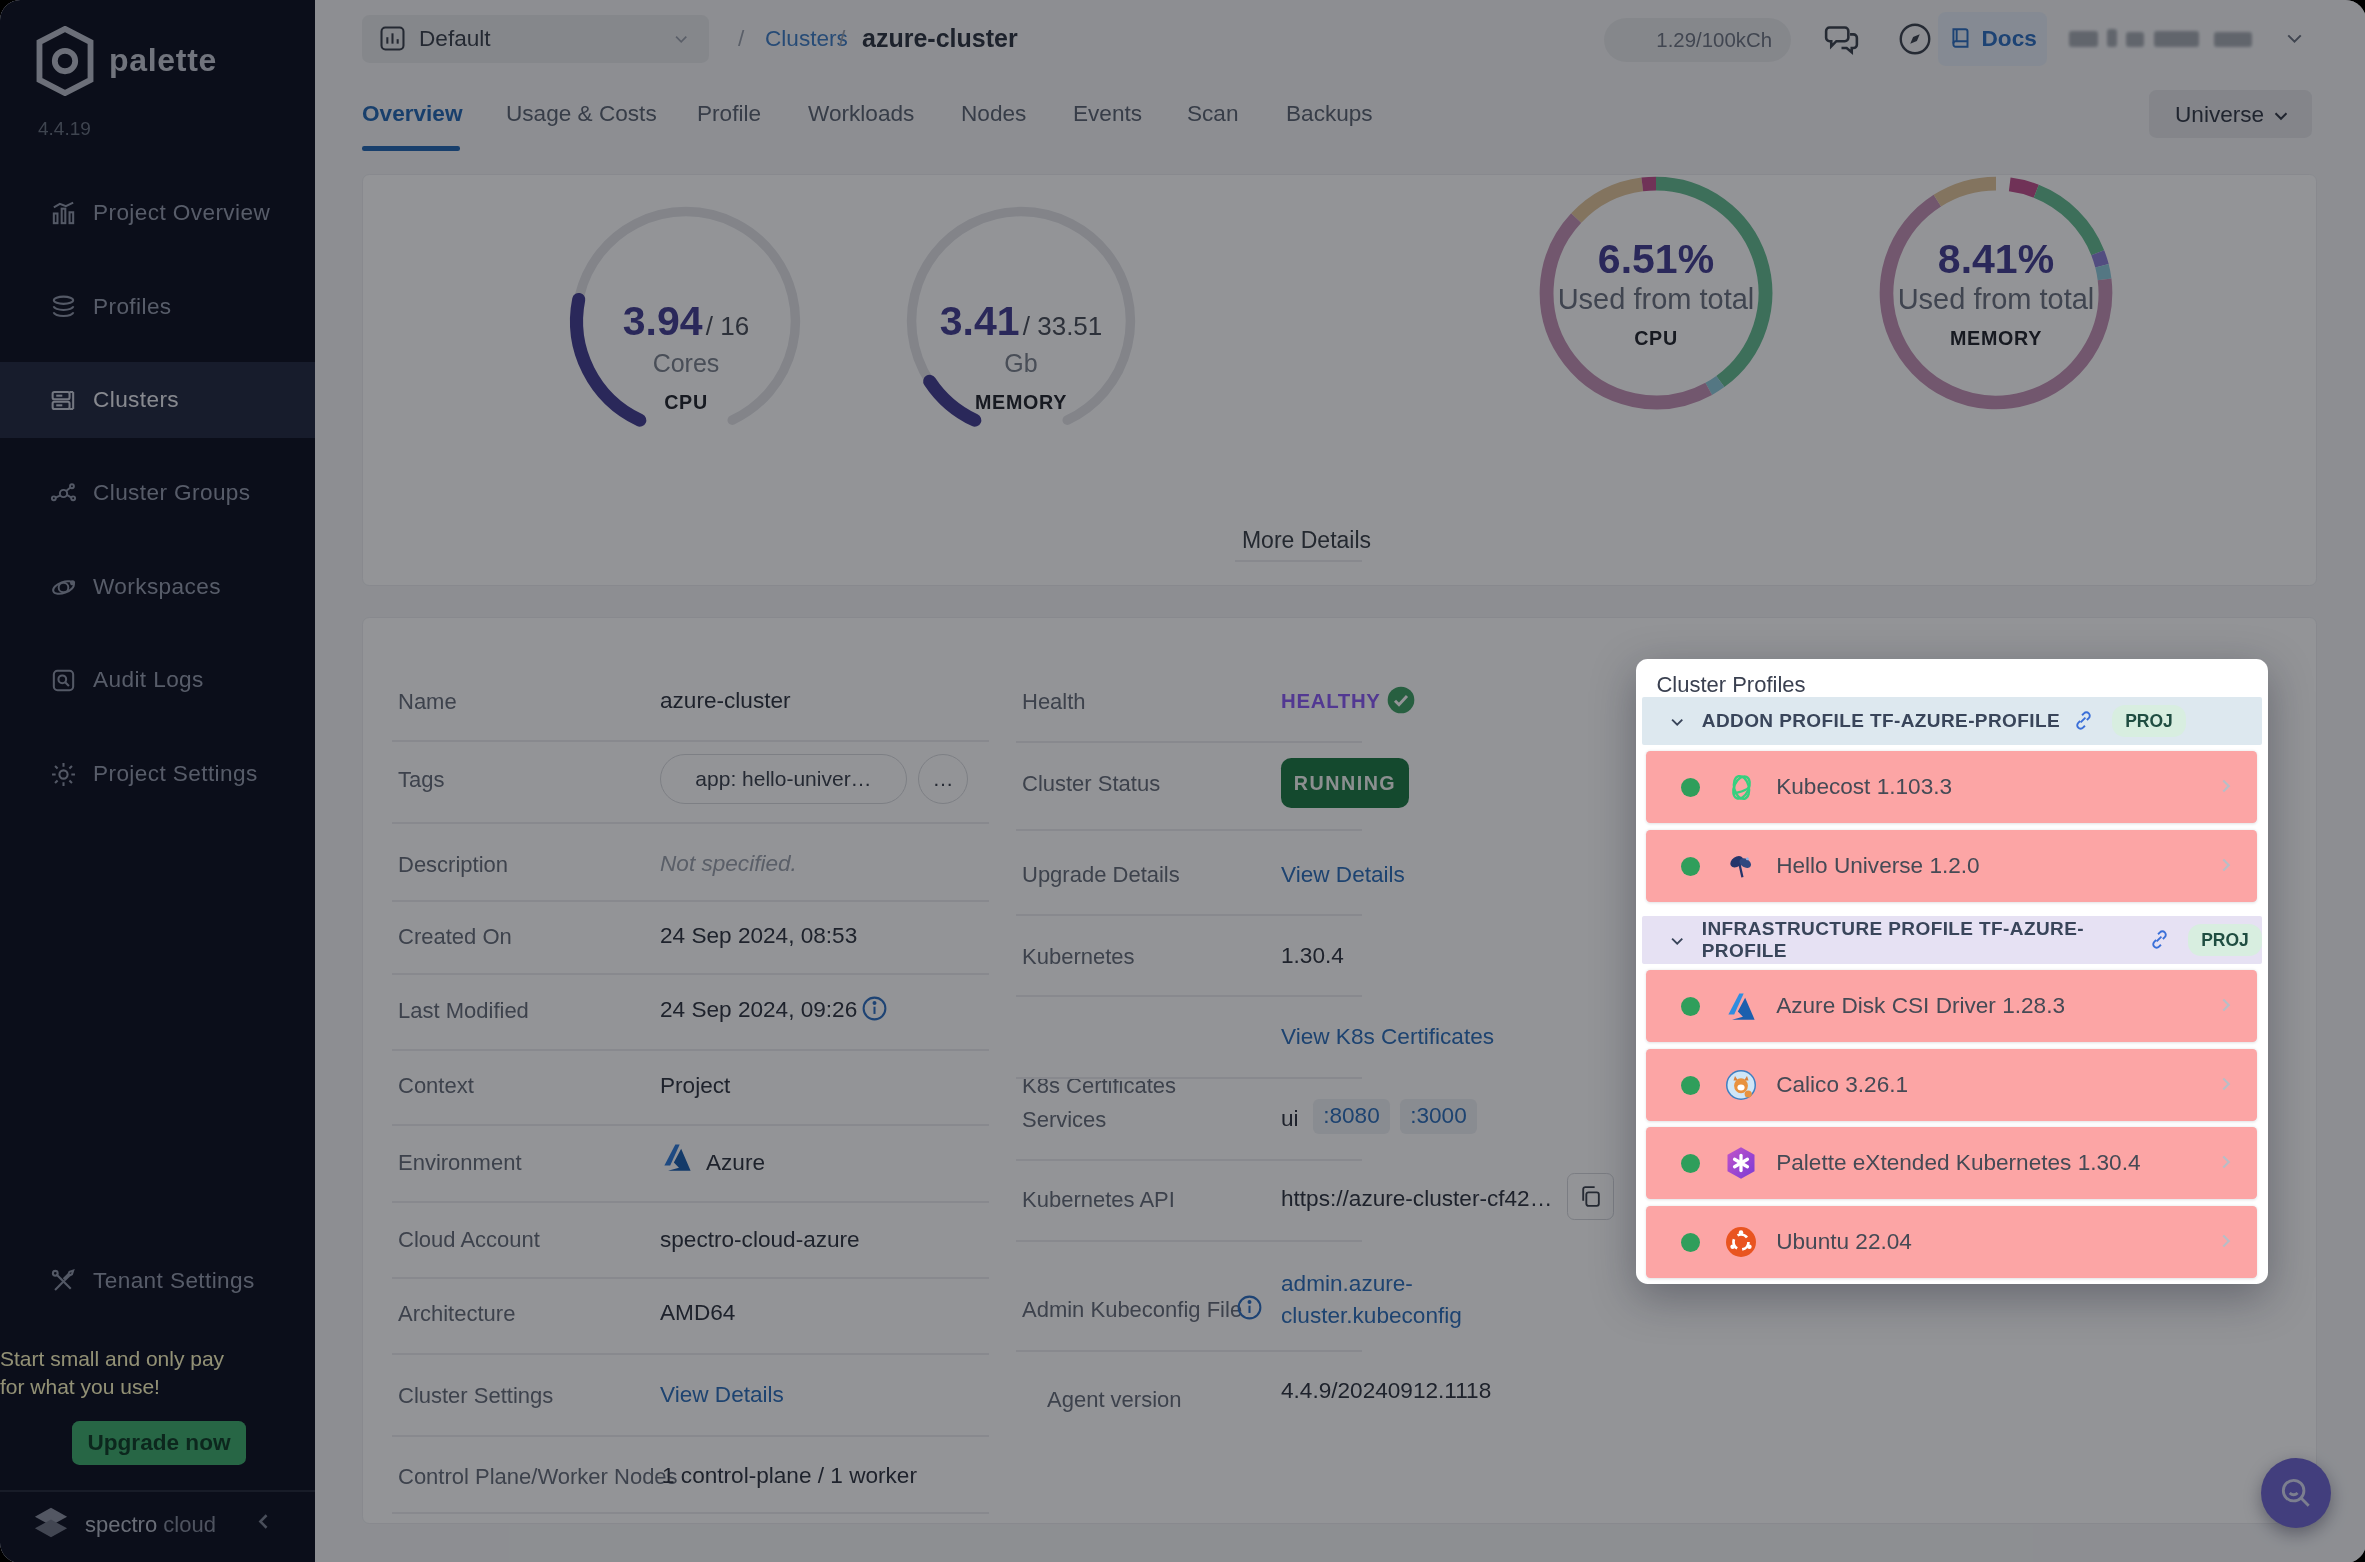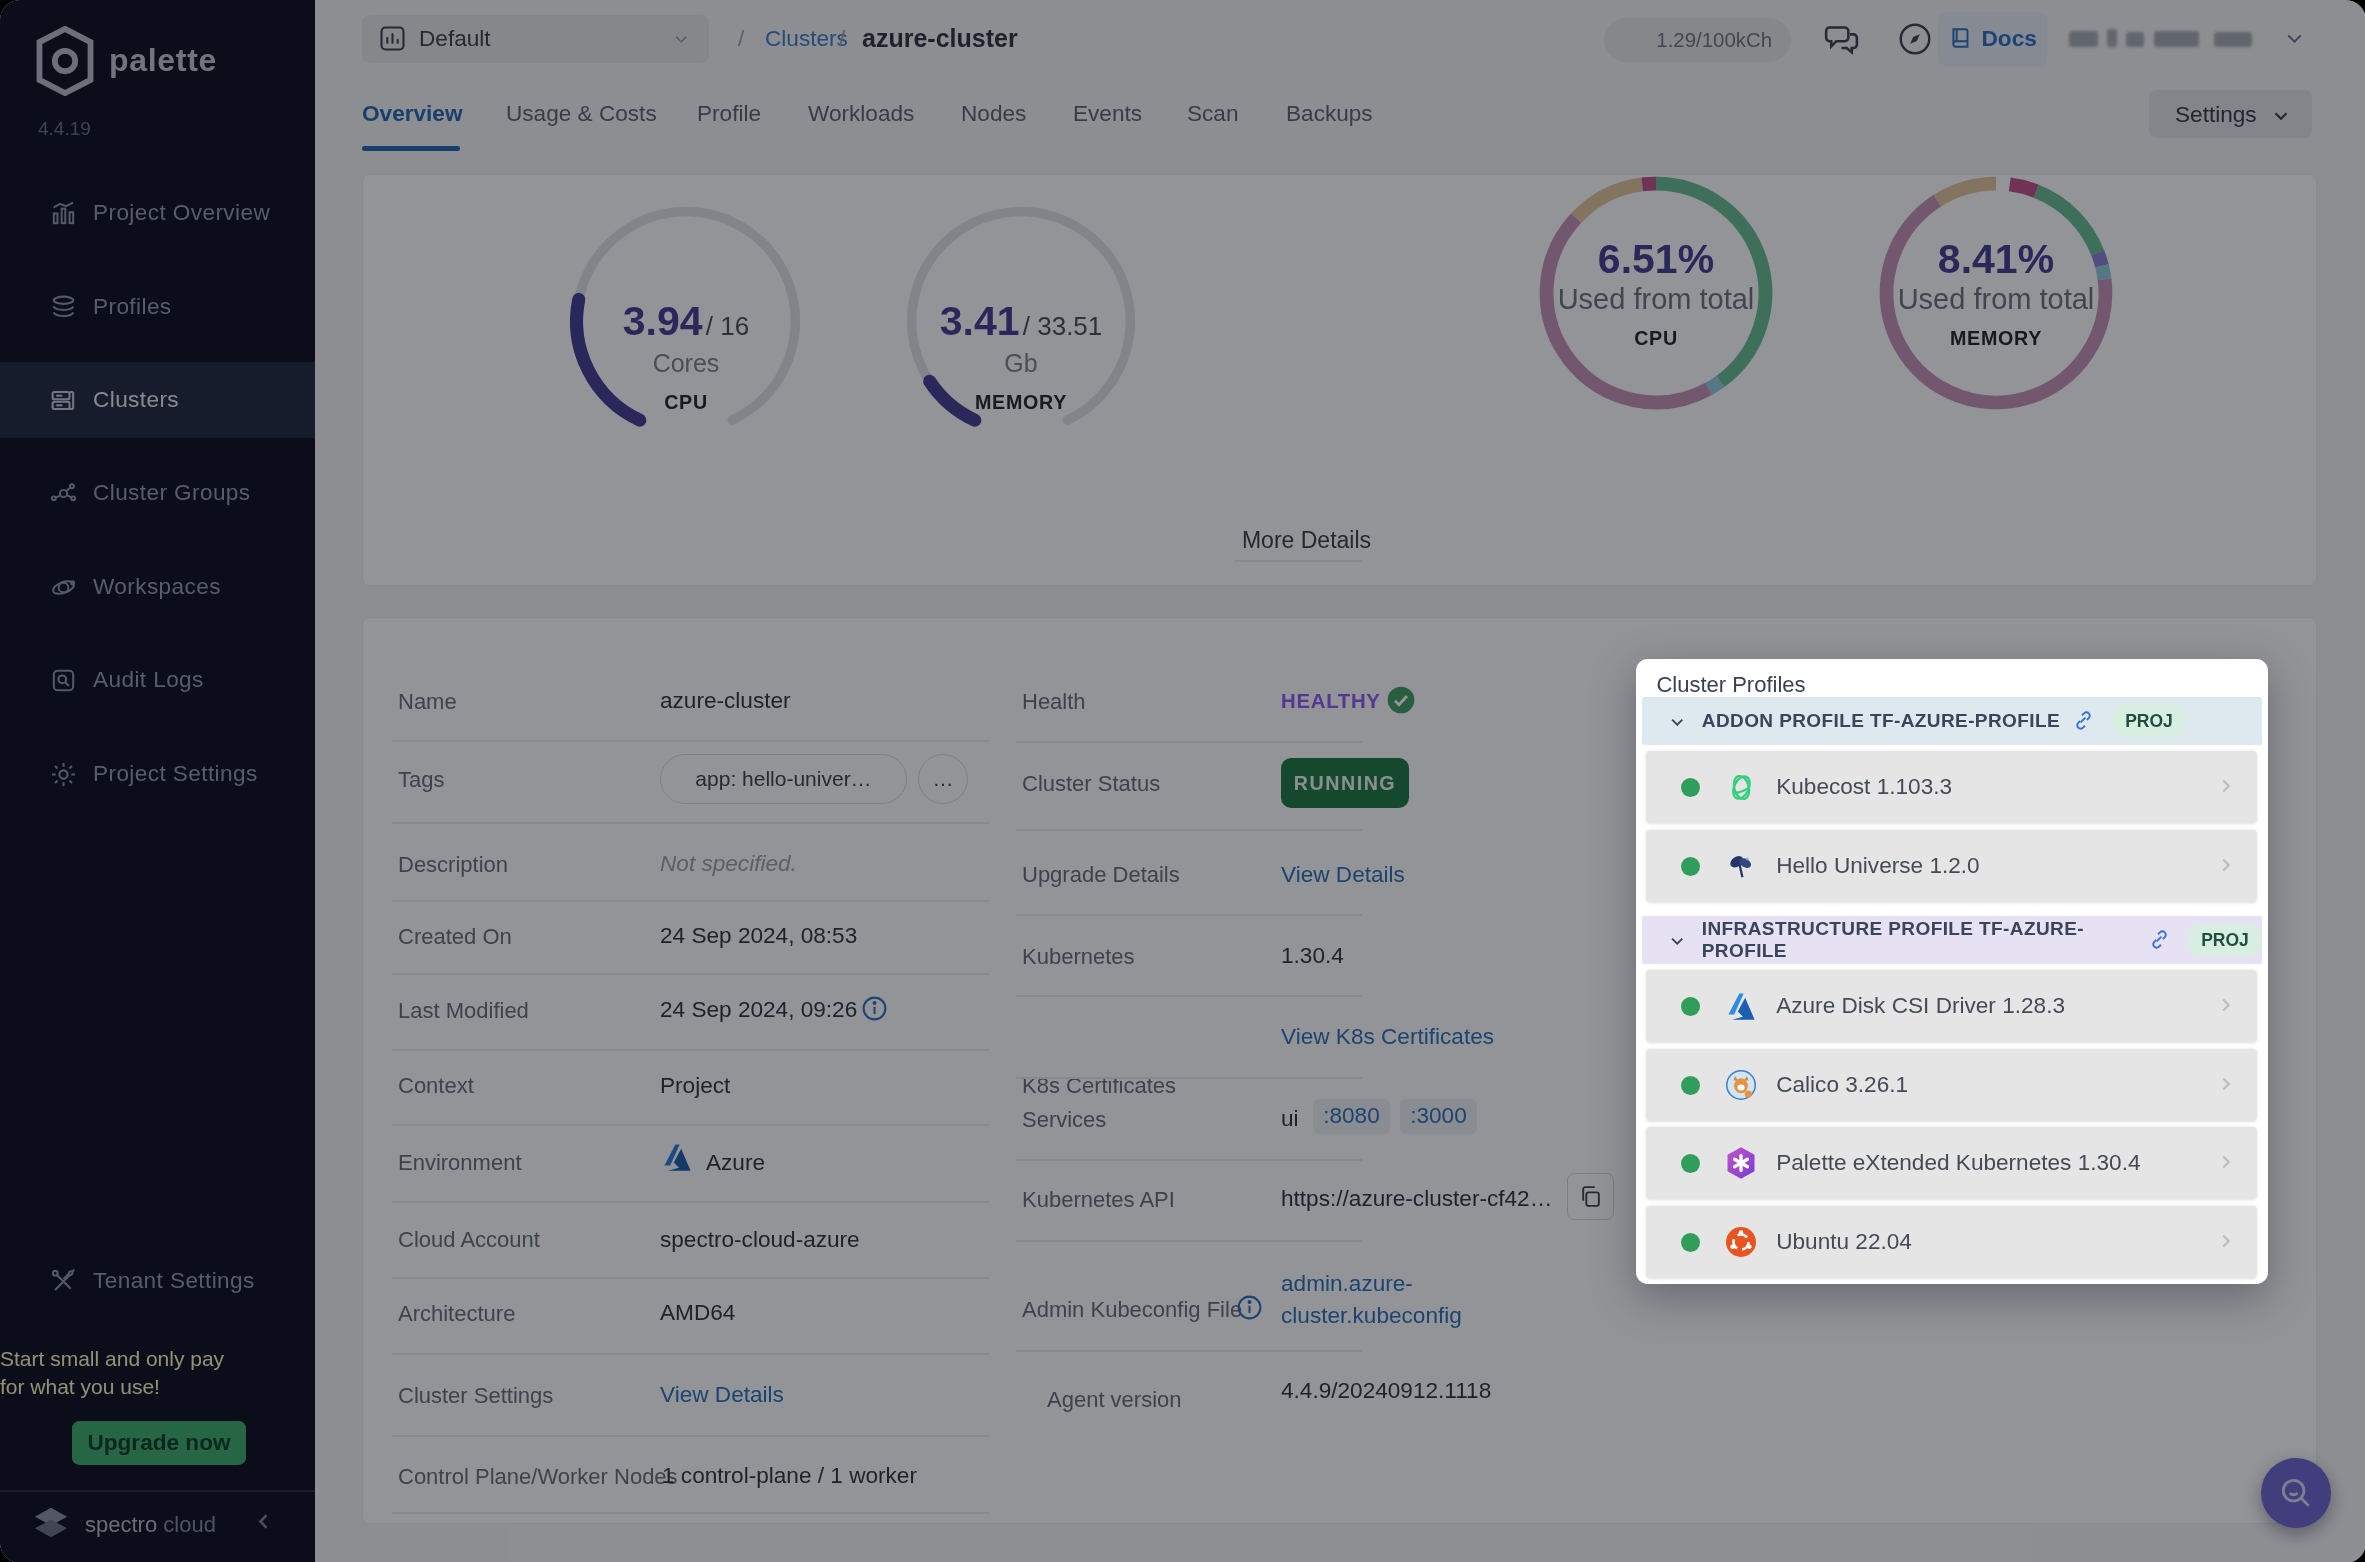--- a/index.html
+++ b/index.html
@@ -52,21 +52,21 @@
   .more-details{font-size:23px;color:#3a4048;cursor:pointer;}
   
   #popup{left:1636px;top:659px;width:632px;height:625px;background:#ffffff;border-radius:11.7px;z-index:60;
     box-shadow:0 13px 44px rgba(20,24,40,.35);}
   .popup-title{font-size:22px;color:#3a4050;}
   .sec-bar{left:5.8px;width:620px;height:48px;border-radius:2px;display:flex;align-items:center;}
   .sec-bar.addon{background:#dde8ef;}
   .sec-bar.infra{background:#e6e1f3;}
   .sec-title{font-size:19px;font-weight:600;color:#39455a;letter-spacing:0.4px;margin-left:60px;}
   .proj-badge{background:#d8eee0;color:#1f4d41;font-size:17.5px;font-weight:700;border-radius:13px;padding:5.8px 13px;margin-left:17.5px;}
-  .p-row{left:10.2px;width:611px;height:72px;background:#e5e5e5;border-radius:4.4px;box-shadow:0 0.7px 2.9px rgba(40,44,60,.14);
+  .p-row{left:10.2px;width:611px;height:72px;background:#fca5a5;border-radius:4.4px;box-shadow:0 0.7px 2.9px rgba(40,44,60,.14);
     display:flex;align-items:center;cursor:pointer;}
   .p-dot{position:absolute;left:35px;width:19px;height:19px;border-radius:50%;background:#2f9e5b;}
   .p-ico{position:absolute;left:76px;width:38px;height:38px;display:flex;align-items:center;justify-content:center;}
   .p-name{position:absolute;left:130px;font-size:22.6px;color:#454a55;}
   .p-chev{position:absolute;right:20.4px;color:#b9bdc6;}
   
   #dim{left:0;top:0;width:2366px;height:1563px;background:rgba(10,12,18,0.44);z-index:50;}
   .blur-block{background:#9aa0a8;border-radius:2.9px;filter:blur(1.5px);opacity:.85;}
   #float-search{left:2261px;top:1458px;width:70px;height:70px;border-radius:50%;background:#6f66d0;z-index:40;
     display:flex;align-items:center;justify-content:center;box-shadow:0 5.8px 17.5px rgba(30,30,60,.4);cursor:pointer;}
@@ -258,21 +258,21 @@
   <span class="abs tab" style="left:506px;top:101px;">Usage &amp; Costs</span>
   <span class="abs tab" style="left:697px;top:101px;">Profile</span>
   <span class="abs tab" style="left:808px;top:101px;">Workloads</span>
   <span class="abs tab" style="left:961px;top:101px;">Nodes</span>
   <span class="abs tab" style="left:1073px;top:101px;">Events</span>
   <span class="abs tab" style="left:1187px;top:101px;">Scan</span>
   <span class="abs tab" style="left:1286px;top:101px;">Backups</span>
   <div class="abs tab-underline" style="left:362px;top:146px;width:98px;"></div>
 
   <div class="abs pill" style="left:2149px;top:90px;width:163px;height:48px;background:#e4e5e8;cursor:pointer;">
-    <span class="abs" style="left:26px;top:11.7px;font-size:22.6px;color:#333947;">Settings</span>
+    <span class="abs" style="left:26px;top:11.7px;font-size:22.6px;color:#333947;">Universe</span>
     <span class="abs" style="left:121px;top:14.6px;">
       <svg width="22" height="22" viewBox="0 0 24 24" fill="none" stroke="#333947" stroke-width="2.2">
           <polyline points="6,9 12,15 18,9"></polyline>
         </svg>
     </span>
   </div>
 
   <div class="abs card" style="left:362px;top:174px;width:1953px;height:410px;"></div>
 
   <svg class="abs" width="248" height="248" style="left:562px;top:197px;" viewBox="0 0 340 340">

